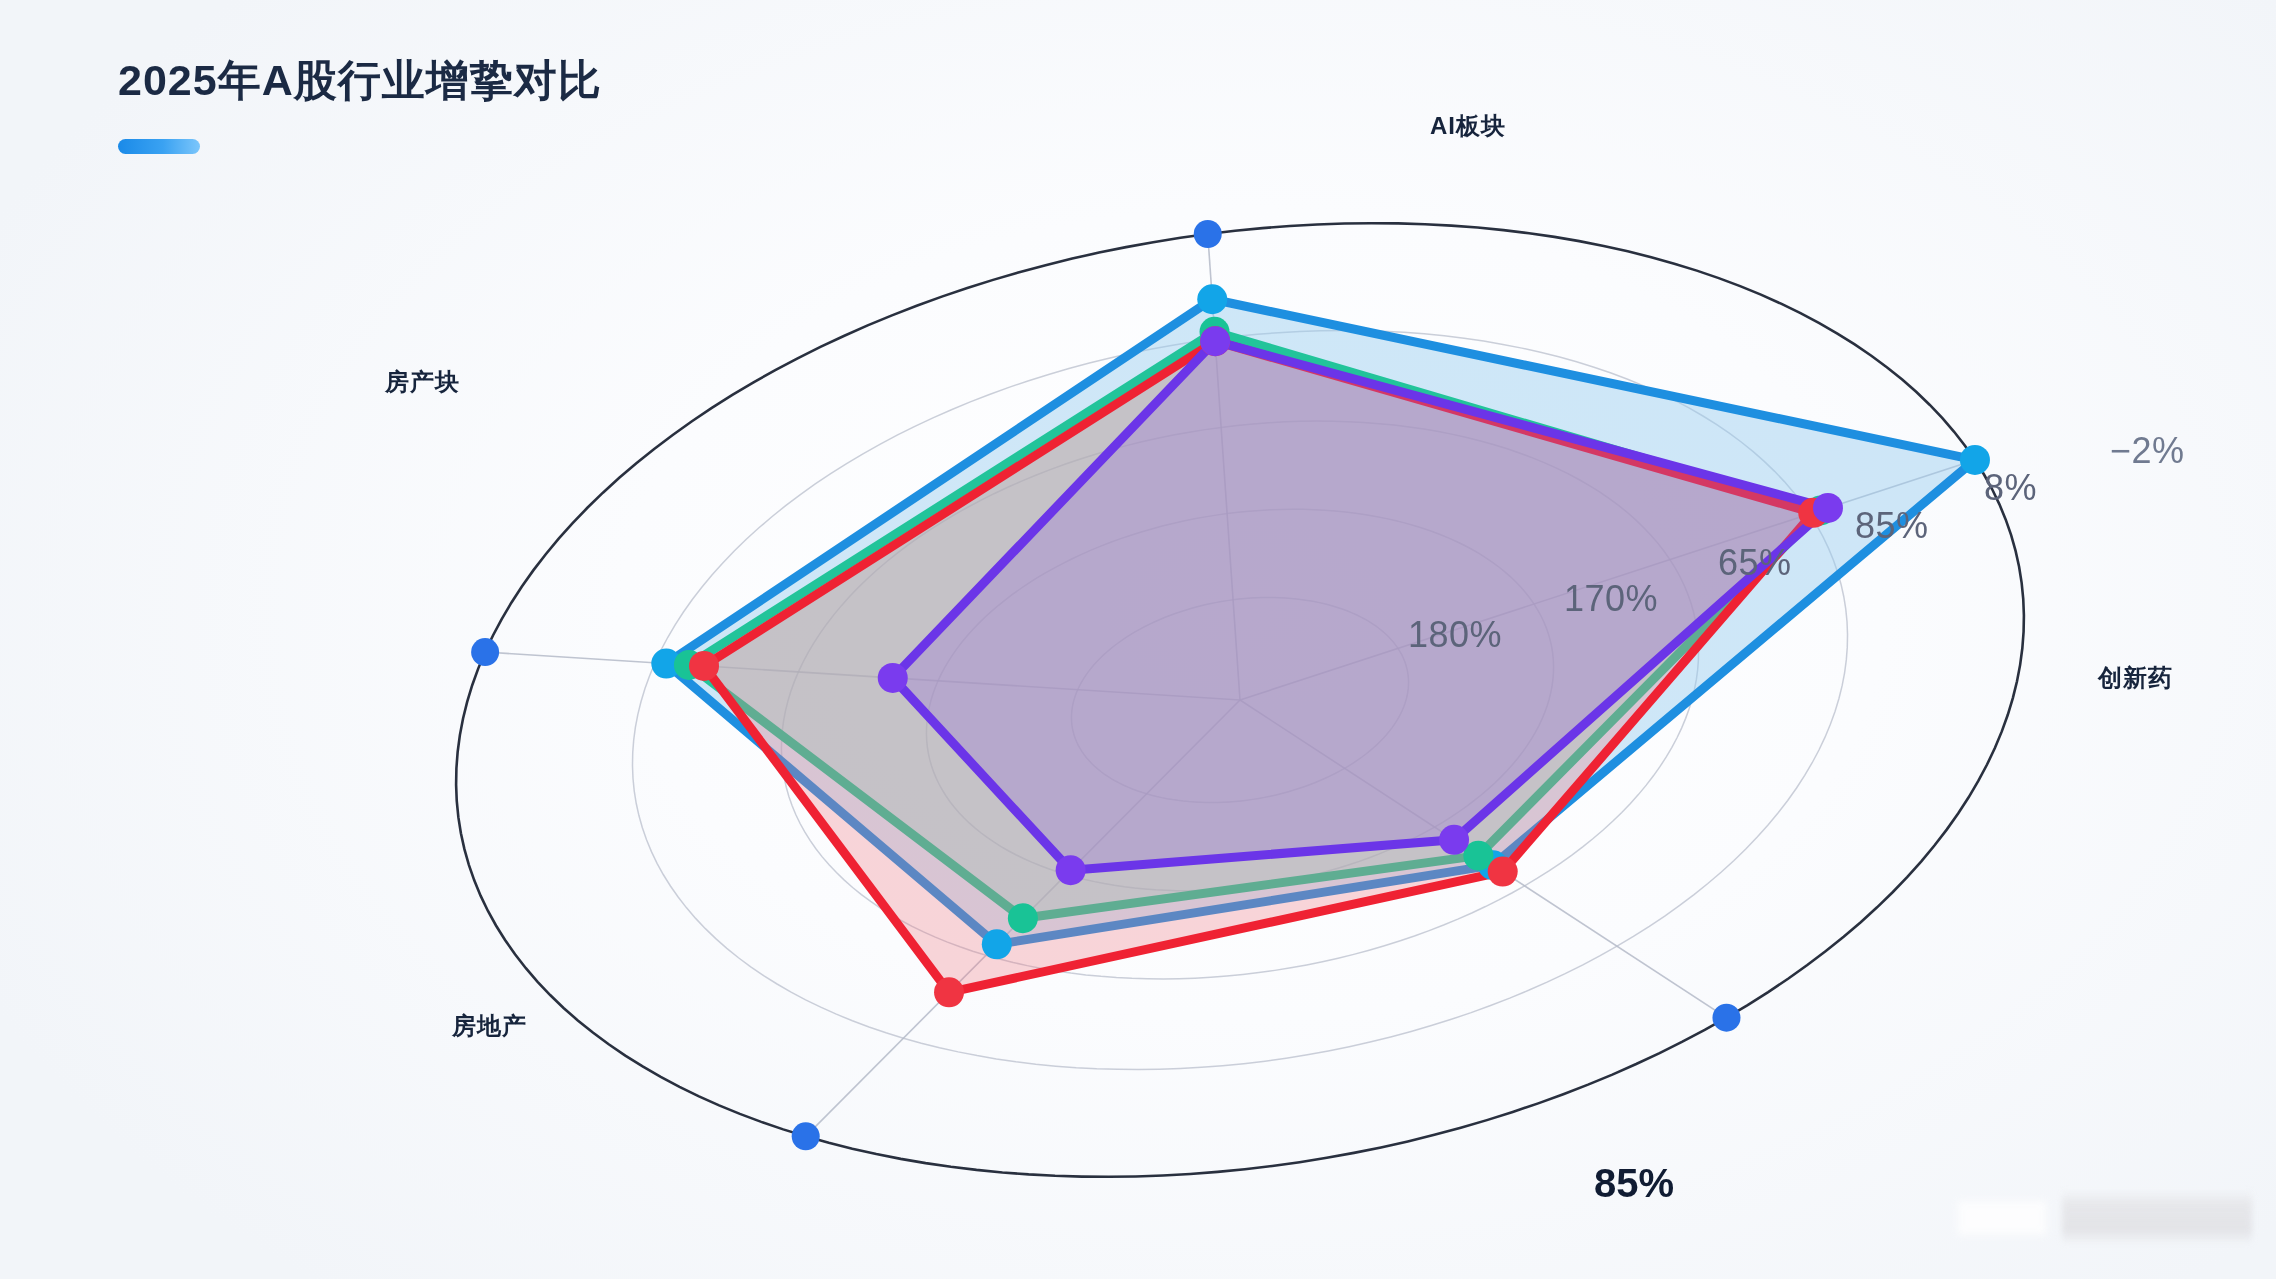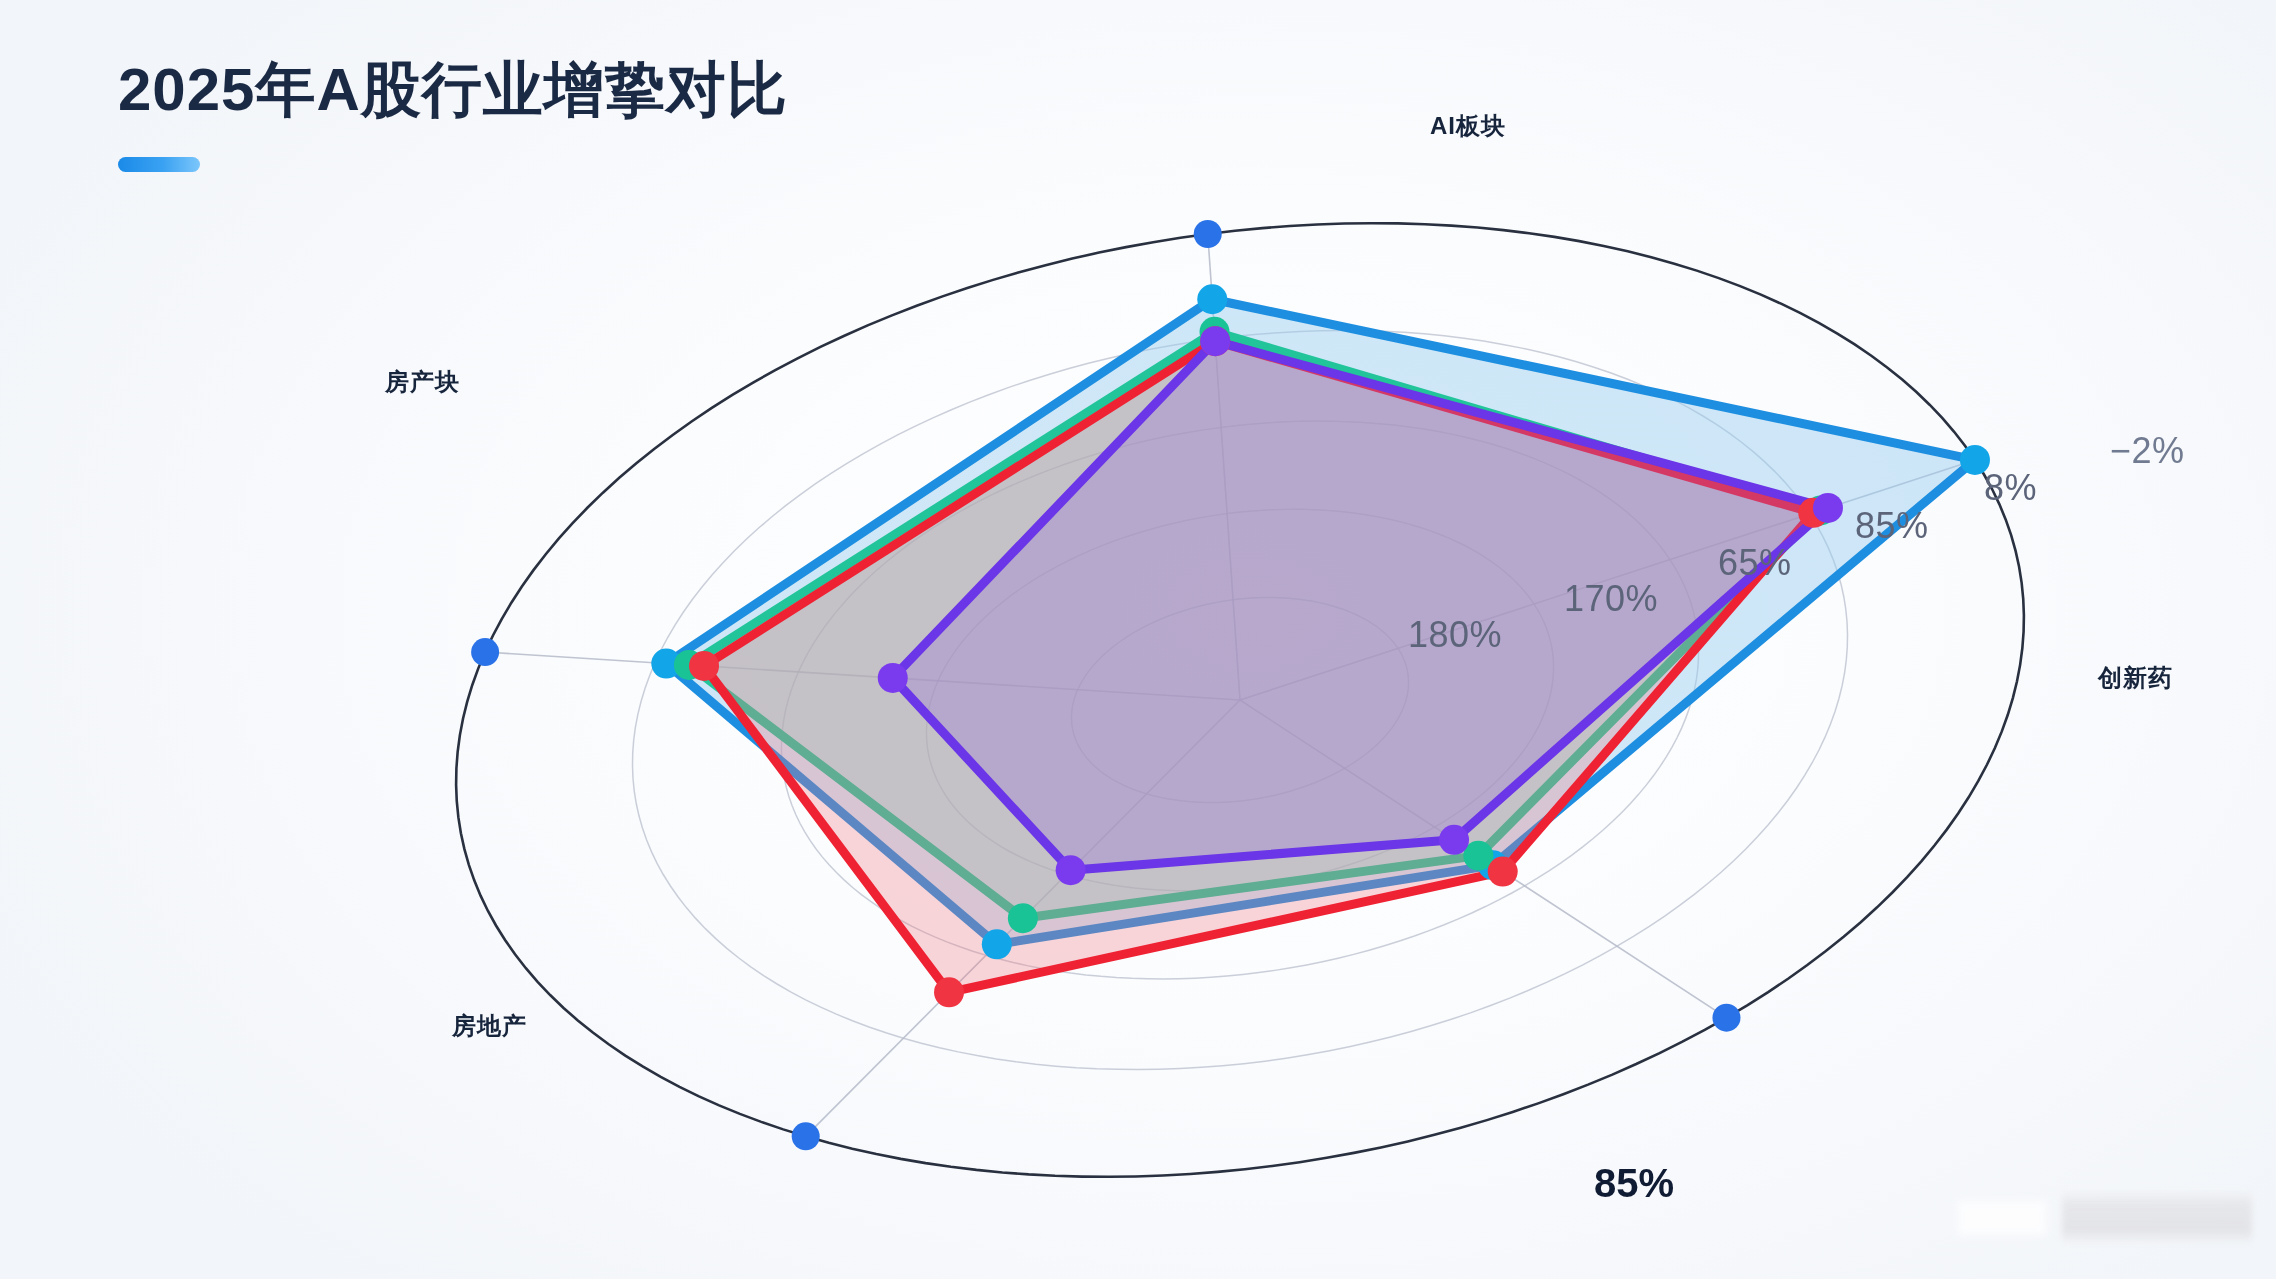--- a/index.html
+++ b/index.html
@@ -8,21 +8,21 @@
     font-family:"Liberation Sans","DejaVu Sans",sans-serif;
     background:
       radial-gradient(ellipse 1400px 900px at 55% 48%, #ffffff 0%, #fbfcfe 45%, #f2f5f9 100%);
     position:relative;
   }
   #stage { position:absolute; inset:0; }
 
   
   #header { position:absolute; left:118px; top:58px; }
   #title {
-    font-size:60px; font-weight:700; letter-spacing:1px;
+    font-size:43px; font-weight:700; letter-spacing:1px;
     color:#1b2a44; line-height:1.05; white-space:nowrap;
   }
   #subtitle {
     margin-top:16px; font-size:44px; font-weight:400;
     color:#7b8496; letter-spacing:1px; white-space:nowrap;
   }
   #accent-bar {
     margin-top:36px; width:82px; height:15px; border-radius:8px;
     background:linear-gradient(90deg,#1a8ae8 0%,#3aa2f2 55%,#7cc6fb 100%);
   }

